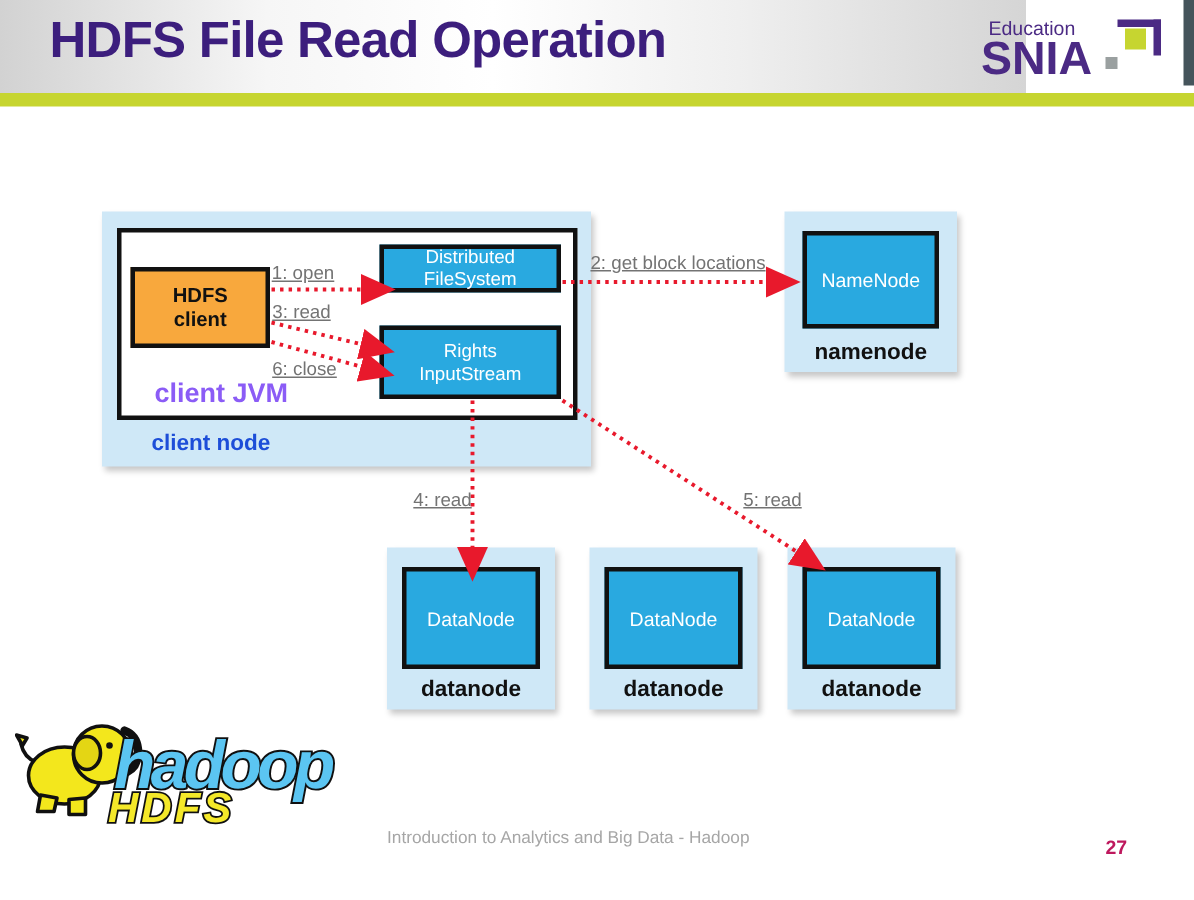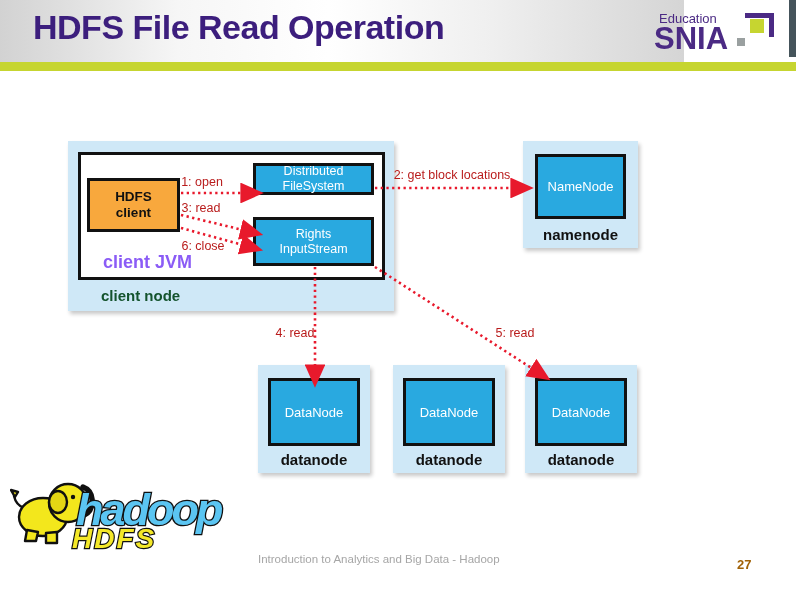--- a/index.html
+++ b/index.html
@@ -31,21 +31,21 @@
   .lime-bar   { position:absolute; left:0; top:62px; width:796px; height:9px; background:#c6d530; }
 
   
   .panel { position:absolute; background:#cfe8f7; box-shadow:2px 3px 4px rgba(0,0,0,0.22); }
   .client-outer { left:68px; top:141px; width:326px; height:170px; }
   .jvm {
     position:absolute; left:10px; top:11px; width:307px; height:128px;
     background:#ffffff; border:3px solid #111111;
   }
   .jvm-label { position:absolute; left:22px; bottom:4px; font-size:18px; font-weight:bold; color:#8b5cf6; }
-  .client-node-label { position:absolute; left:33px; bottom:7px; font-size:15px; font-weight:bold; color:#14532d; }
+  .client-node-label { position:absolute; left:33px; bottom:7px; font-size:15px; font-weight:bold; color:#1d4ed8; }
 
   .hdfs-client {
     position:absolute; left:87px; top:178px; width:93px; height:54px;
     background:#f8a83d; border:3px solid #111;
     display:flex; align-items:center; justify-content:center; text-align:center;
     font-size:13.5px; font-weight:bold; line-height:1.15; color:#111;
     white-space:pre-line; z-index:2;
   }
   .blue-box {
     position:absolute; background:#29a9e0; border:3px solid #111; color:#fff;
@@ -68,40 +68,40 @@
   .namenode .inner { left:12px; top:13px; width:91px; height:65px; }
   .dn1 { left:258px; top:365px; }
   .dn2 { left:393px; top:365px; }
   .dn3 { left:525px; top:365px; }
   .datanode { width:112px; height:108px; }
   .datanode .inner { left:10px; top:13px; width:92px; height:68px; }
 
   .arrows { position:absolute; left:0; top:0; z-index:5; pointer-events:none; }
   .lbl {
     position:absolute; transform:translate(-50%,-50%);
-    font-size:12.5px; color:#b91c1c; white-space:nowrap; z-index:6;
+    font-size:12.5px; color:#737373; white-space:nowrap; z-index:6;text-decoration:underline;
   }
   .lbl1 { left:202px; top:182px; }
   .lbl2 { left:452px; top:175px; }
   .lbl3 { left:201px; top:208px; }
   .lbl4 { left:295px; top:333px; }
   .lbl5 { left:515px; top:333px; }
   .lbl6 { left:203px; top:246px; }
 
   
   .hadoop-logo { position:absolute; left:10px; top:472px; z-index:3; }
 
   
   .footer-text {
     position:absolute; left:258px; top:551px;
     font-size:11.5px; color:#a6a6a6; line-height:1.4;
   }
   .page-num {
     position:absolute; left:737px; top:557px;
-    font-size:13px; font-weight:bold; color:#a16207;
+    font-size:13px; font-weight:bold; color:#be185d;
   }
 </style>
 </head>
 <body>
 
 <div class="header">
   <div class="slide-title">HDFS File Read Operation</div>
   <div class="edu">Education</div>
   <div class="snia">SNIA</div>
   <div class="icon-corner">

